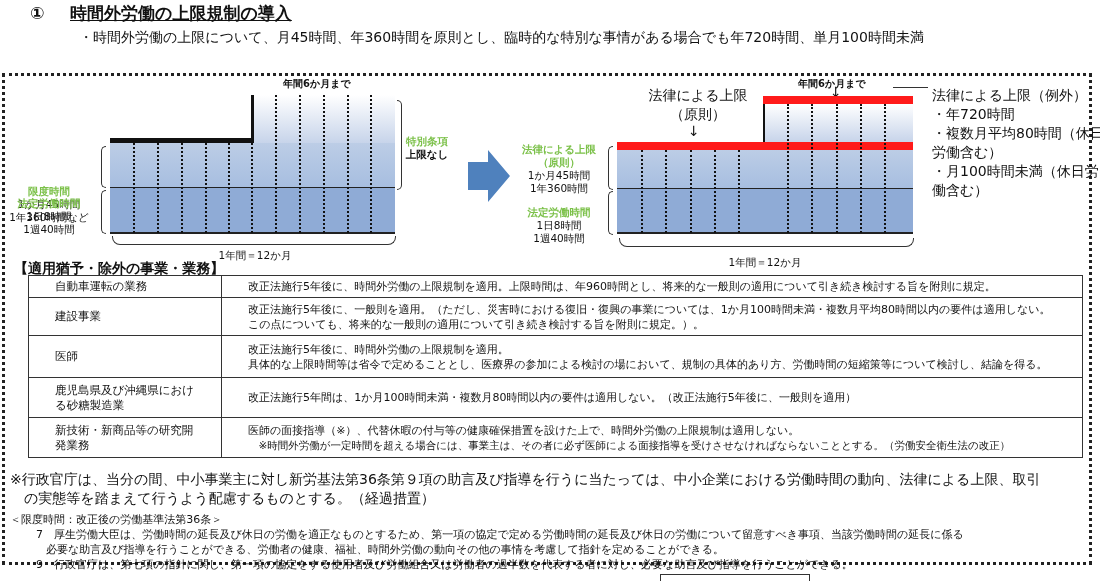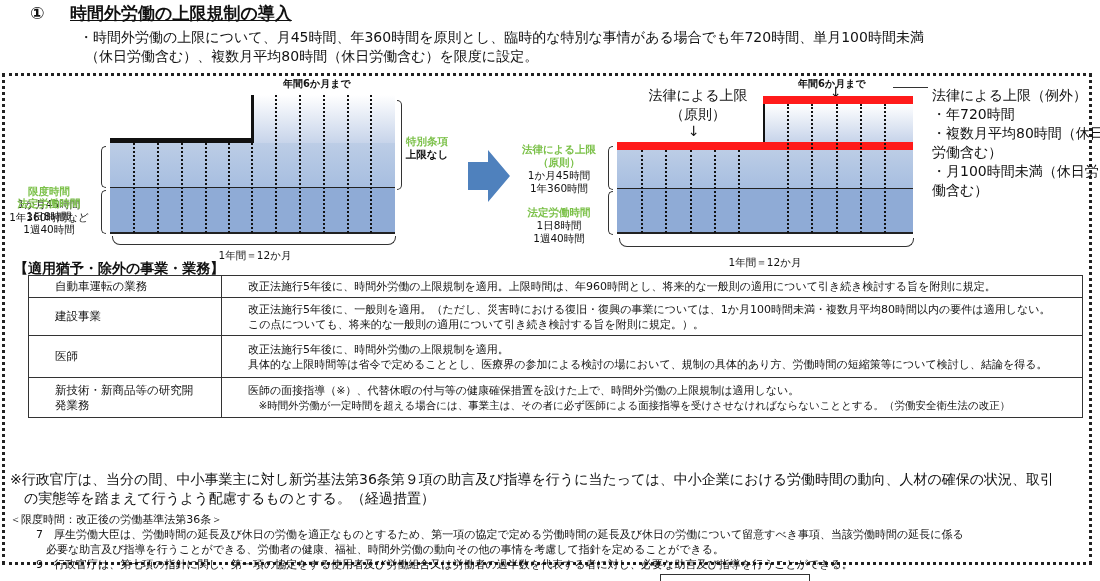--- a/index.html
+++ b/index.html
@@ -27,21 +27,20 @@
   .ref{font-size:11px;line-height:15px;}
 </style>
 </head>
 <body>
 
 <div class="abs title">
   <span class="num">①</span><span class="txt">時間外労働の上限規制の導入</span>
 </div>
 <div class="abs intro">
   <div>・時間外労働の上限について、月45時間、年360時間を原則とし、臨時的な特別な事情がある場合でも年720時間、単月100時間未満</div>
-  <div style="padding-left:6px;">（休日労働含む）、複数月平均80時間（休日労働含む）を限度に設定。</div>
 </div>
 
 <div class="abs dotbox"></div>
 
 <div class="abs" style="left:0;top:0;width:450px;height:270px;">
   <div class="abs" style="left:283px;top:77px;font-size:10px;font-weight:bold;">年間6か月まで</div>
 
   <div class="abs fade" style="left:252px;top:95px;width:143px;height:48px;"></div>
   <div class="abs" style="left:251px;top:95px;width:3px;height:48px;background:#111;"></div>
 
@@ -164,31 +163,37 @@
         </td>
   </tr>
   <tr style="height:42px;">
     <td class="c1">医師</td>
     <td>
       <div>改正法施行5年後に、時間外労働の上限規制を適用。</div>
       <div>具体的な上限時間等は省令で定めることとし、医療界の参加による検討の場において、規制の具体的あり方、労働時間の短縮策等について検討し、結論を得る。</div>
     </td>
   </tr>
   <tr style="height:40px;">
+    <td class="c1">鹿児島県及び沖縄県における砂糖製造業</td>
+    <td>
+          <div>改正法施行5年間は、1か月100時間未満・複数月80時間以内の要件は適用しない。（改正法施行5年後に、一般則を適用）</div>
+        </td>
+  </tr>
+  <tr style="height:40px;">
     <td class="c1">新技術・新商品等の研究開発業務</td>
     <td>
       <div>医師の面接指導（※）、代替休暇の付与等の健康確保措置を設けた上で、時間外労働の上限規制は適用しない。</div>
       <div style="font-size:10.5px;">　※時間外労働が一定時間を超える場合には、事業主は、その者に必ず医師による面接指導を受けさせなければならないこととする。（労働安全衛生法の改正）</div>
     </td>
   </tr>
 </tbody>
   </table>
 
 <div class="abs note" style="left:10px;top:470px;width:1080px;">
-  <div>※行政官庁は、当分の間、中小事業主に対し新労基法第36条第９項の助言及び指導を行うに当たっては、中小企業における労働時間の動向、人材の確保の状況、取引</div>
+  <div>※行政官庁は、当分の間、中小事業主に対し新労基法第36条第９項の助言及び指導を行うに当たっては、中小企業における労働時間の動向、法律による上限、取引</div>
   <div style="padding-left:14px;">の実態等を踏まえて行うよう配慮するものとする。（経過措置）</div>
 </div>
 
 <div class="abs ref" style="left:10px;top:512px;width:1080px;">
   <div>＜限度時間：改正後の労働基準法第36条＞</div>
   <div style="padding-left:26px;">7　厚生労働大臣は、労働時間の延長及び休日の労働を適正なものとするため、第一項の協定で定める労働時間の延長及び休日の労働について留意すべき事項、当該労働時間の延長に係る</div>
   <div style="padding-left:36px;">必要な助言及び指導を行うことができる、労働者の健康、福祉、時間外労働の動向その他の事情を考慮して指針を定めることができる。</div>
   <div style="padding-left:26px;">9　行政官庁は、第七項の指針に関し、第一項の協定をする使用者及び労働組合又は労働者の過半数を代表する者に対し、必要な助言及び指導を行うことができる。</div>
 </div>
 

